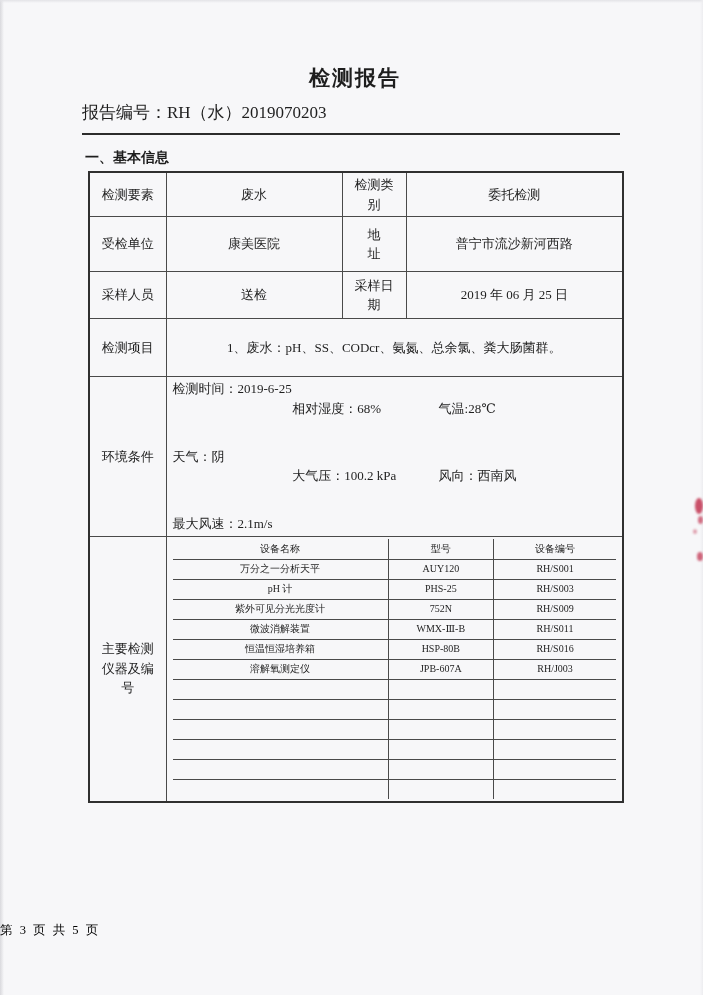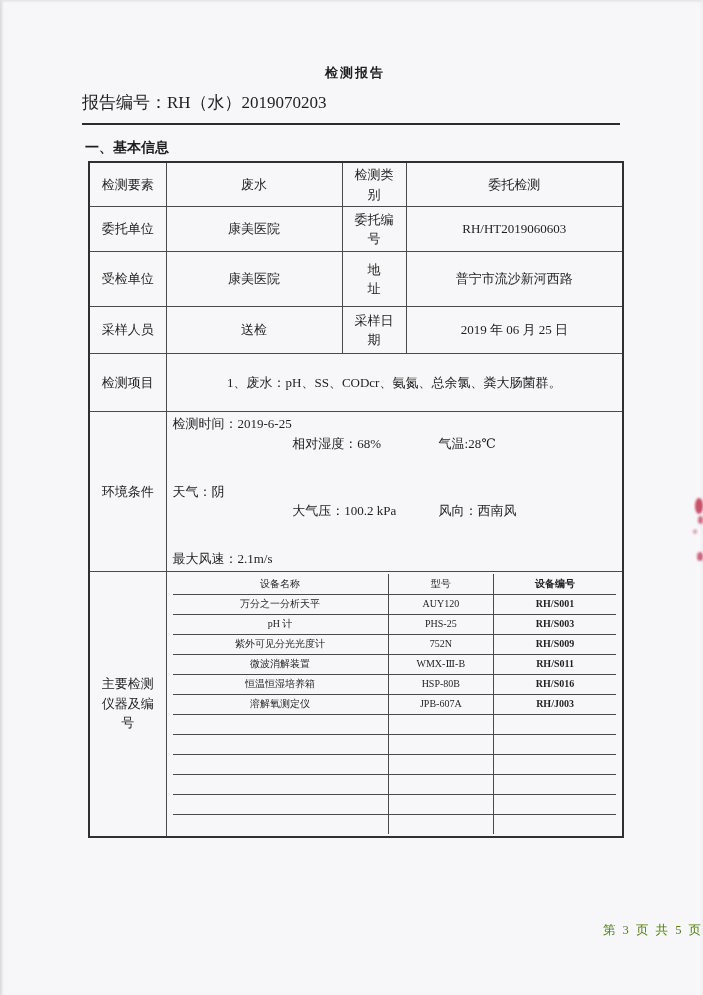--- a/index.html
+++ b/index.html
@@ -17,21 +17,21 @@
   .edge-top{position:absolute;left:0;top:0;right:0;height:3px;
     background:linear-gradient(180deg,#e3e3e7,rgba(248,248,249,0));}
   .edge-right{position:absolute;right:0;top:0;bottom:0;width:3px;
     background:linear-gradient(270deg,#ededf0,rgba(248,248,249,0));}
 
   .content{position:absolute;left:88px;top:64px;width:534px;}
 
   .doc-title{
     margin:0 0 9px 0;
     text-align:center;
-    font-size:13px;
+    font-size:21px;
     font-weight:bold;
     letter-spacing:2px;
   }
   .report-no{font-size:17px;margin:0 0 9px -6px;}
   .rule{border-top:2px solid #2c2c2c;margin:0 0 0 -6px;width:538px;}
   .section-title{margin:14px 0 4px -3px;font-size:14px;font-weight:bold;}
 
   table.main{
     width:534px;
     border-collapse:collapse;
@@ -66,29 +66,29 @@
     text-align:center;
     padding:0 4px;
     height:19px;
     line-height:1.35;
     overflow:hidden;
     white-space:nowrap;
   }
   table.sub tr:first-child td{border-top:none;}
   table.sub tr:last-child td{border-bottom:none;}
   table.sub td:first-child{border-left:none;}
-  table.sub td:last-child{border-right:none;font-weight:bold;}
+  table.sub td:last-child{border-right:none;}
   table.sub tr.hdr td{height:20px;}
 
   .footer{
     position:absolute;left:0;right:0;top:922px;
-    text-align:right;
+    text-align:left;
     font-size:12.5px;
     letter-spacing:2px;
-    color:#4d7c0f;
+    color:#000000;
   }
 
   
   .mark{position:absolute;background:#c23350;border-radius:50%;filter:blur(1px);}
   .m1{left:695px;top:498px;width:8px;height:16px;opacity:.85;}
   .m2{left:698px;top:516px;width:5px;height:8px;opacity:.7;}
   .m3{left:693px;top:529px;width:4px;height:5px;opacity:.45;}
   .m4{left:697px;top:552px;width:6px;height:9px;opacity:.75;}
 </style>
 </head>
@@ -111,26 +111,20 @@
         <col style="width:176px">
         <col style="width:64px">
         <col style="width:217px">
     </colgroup>
     <tbody>
       <tr style="height:42px">
         <td class="lab">检测要素</td>
         <td>废水</td>
         <td class="lab">检测类别</td>
         <td>委托检测</td>
-      </tr>
-      <tr style="height:45px">
-        <td class="lab">委托单位</td>
-        <td>康美医院</td>
-        <td class="lab">委托编号</td>
-        <td>RH/HT2019060603</td>
       </tr>
       <tr style="height:55px">
         <td class="lab">受检单位</td>
         <td>康美医院</td>
         <td class="lab">地　　址</td>
         <td>普宁市流沙新河西路</td>
       </tr>
       <tr style="height:47px">
         <td class="lab">采样人员</td>
         <td>送检</td>

